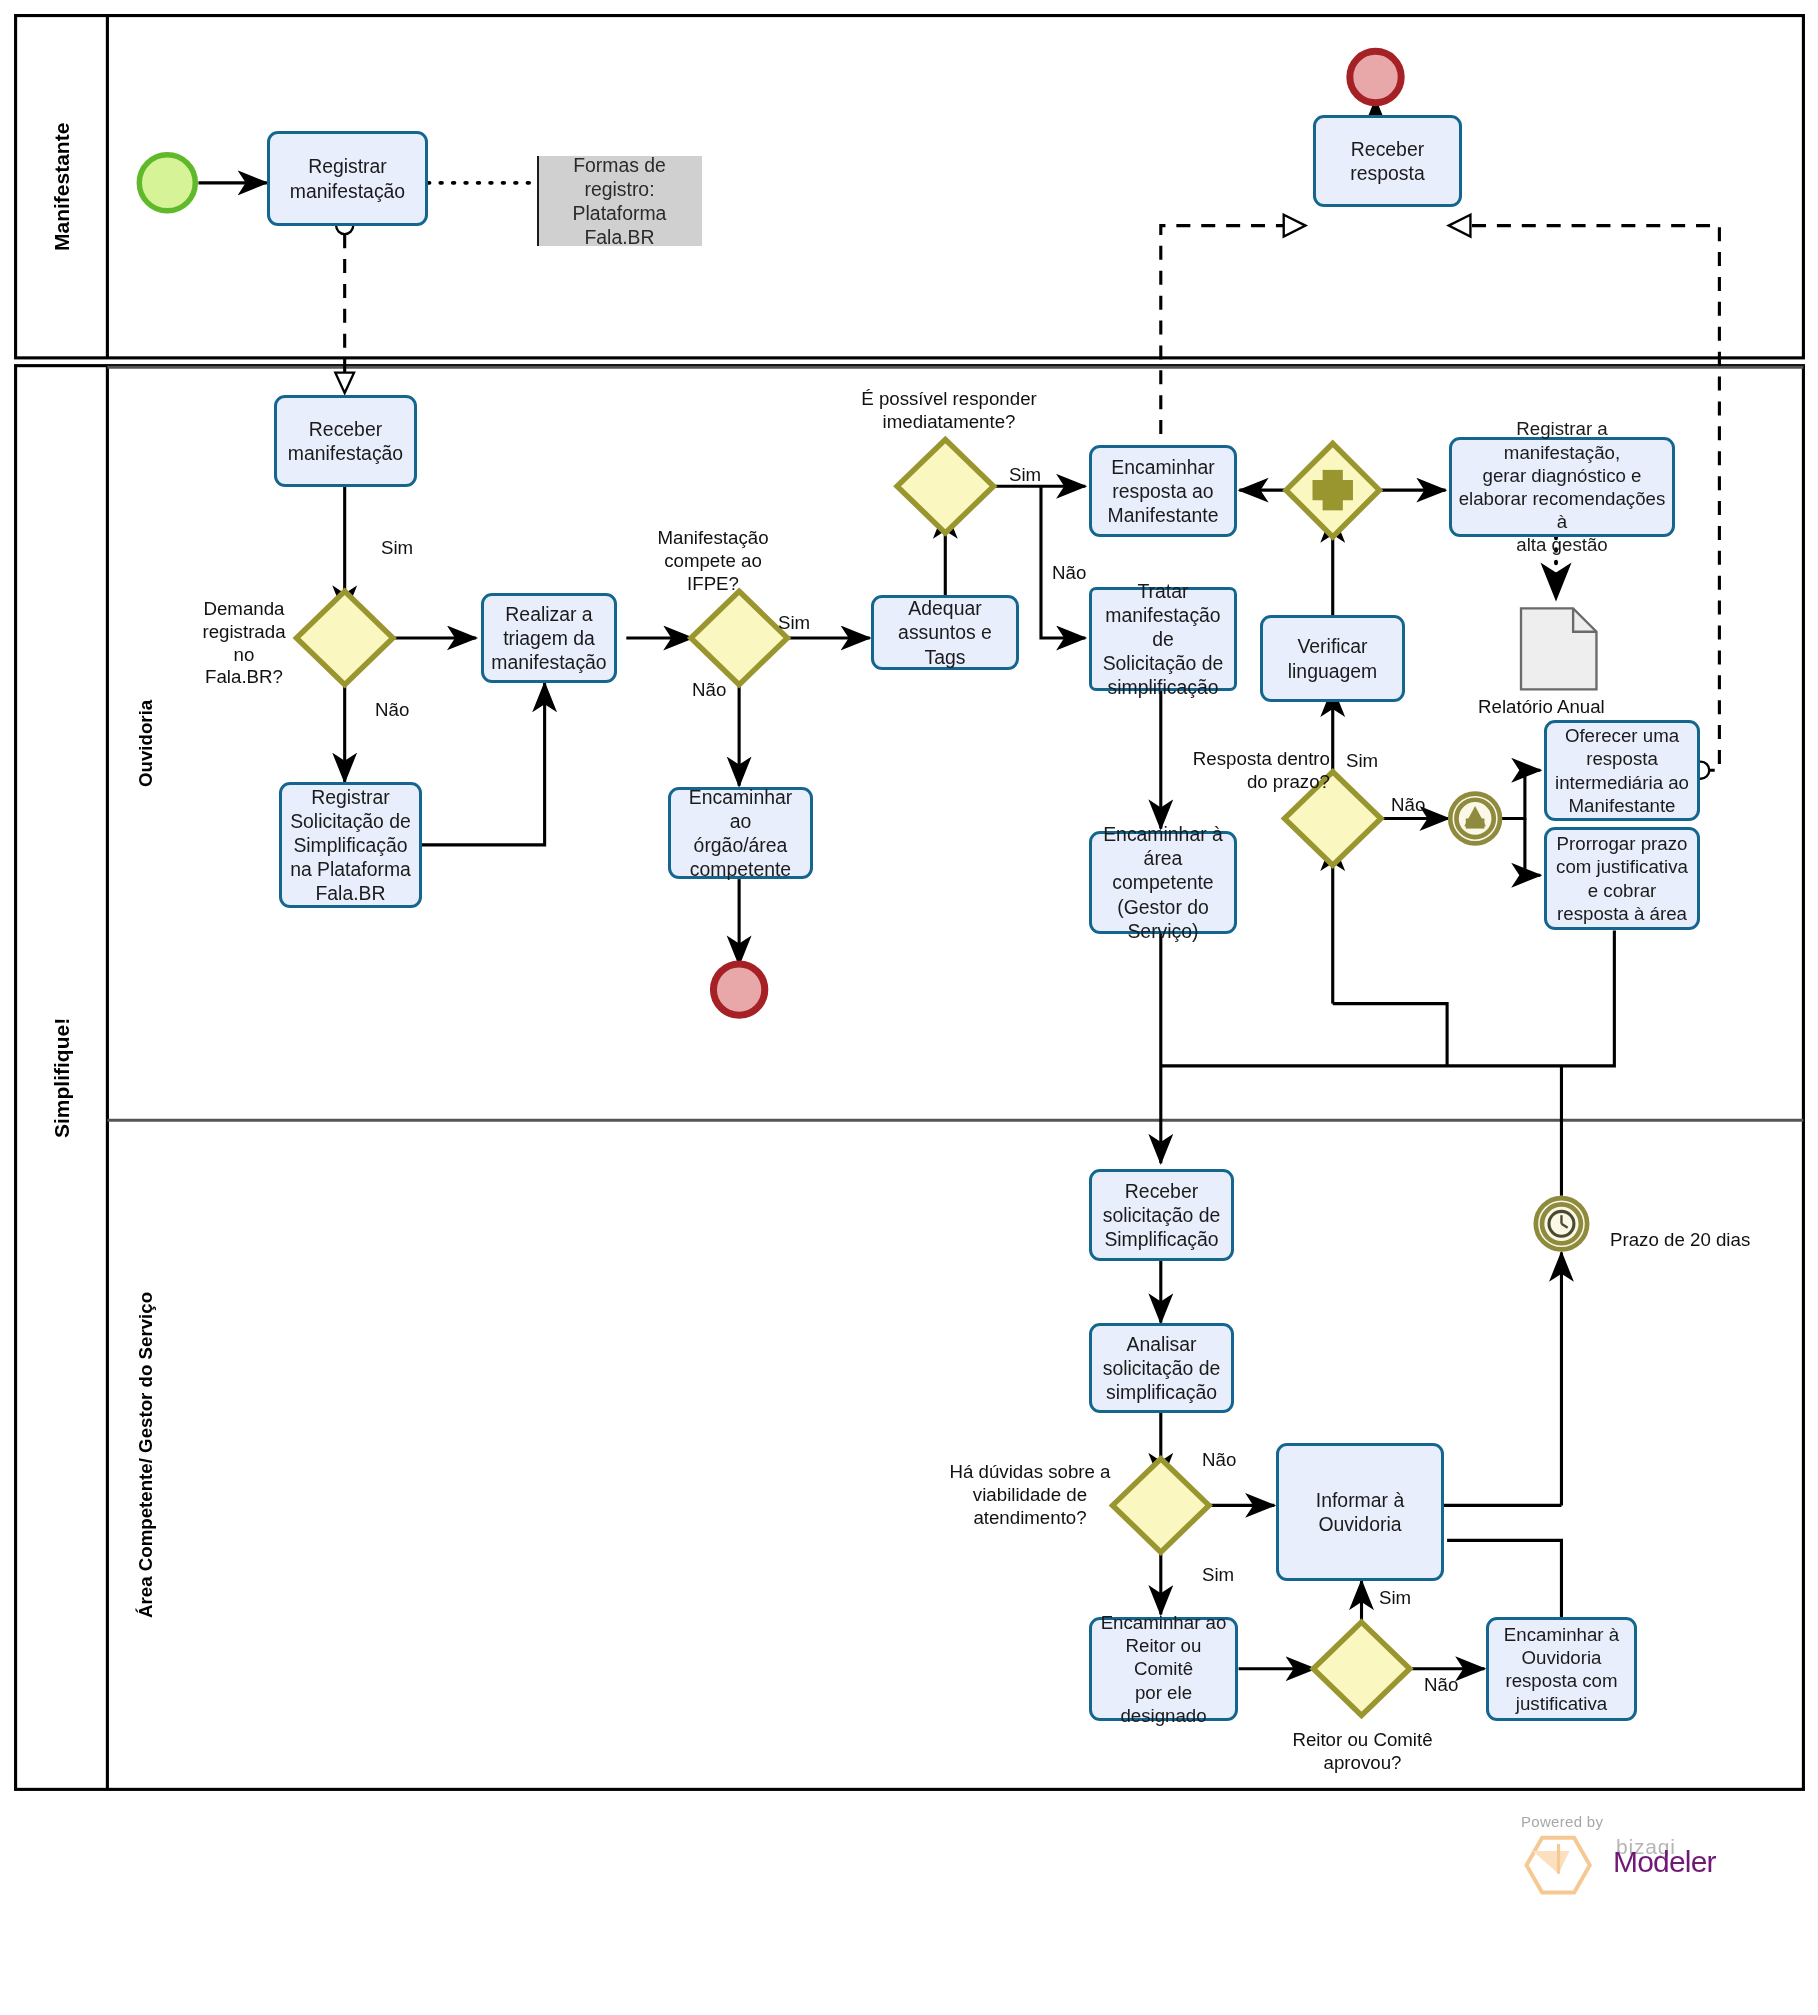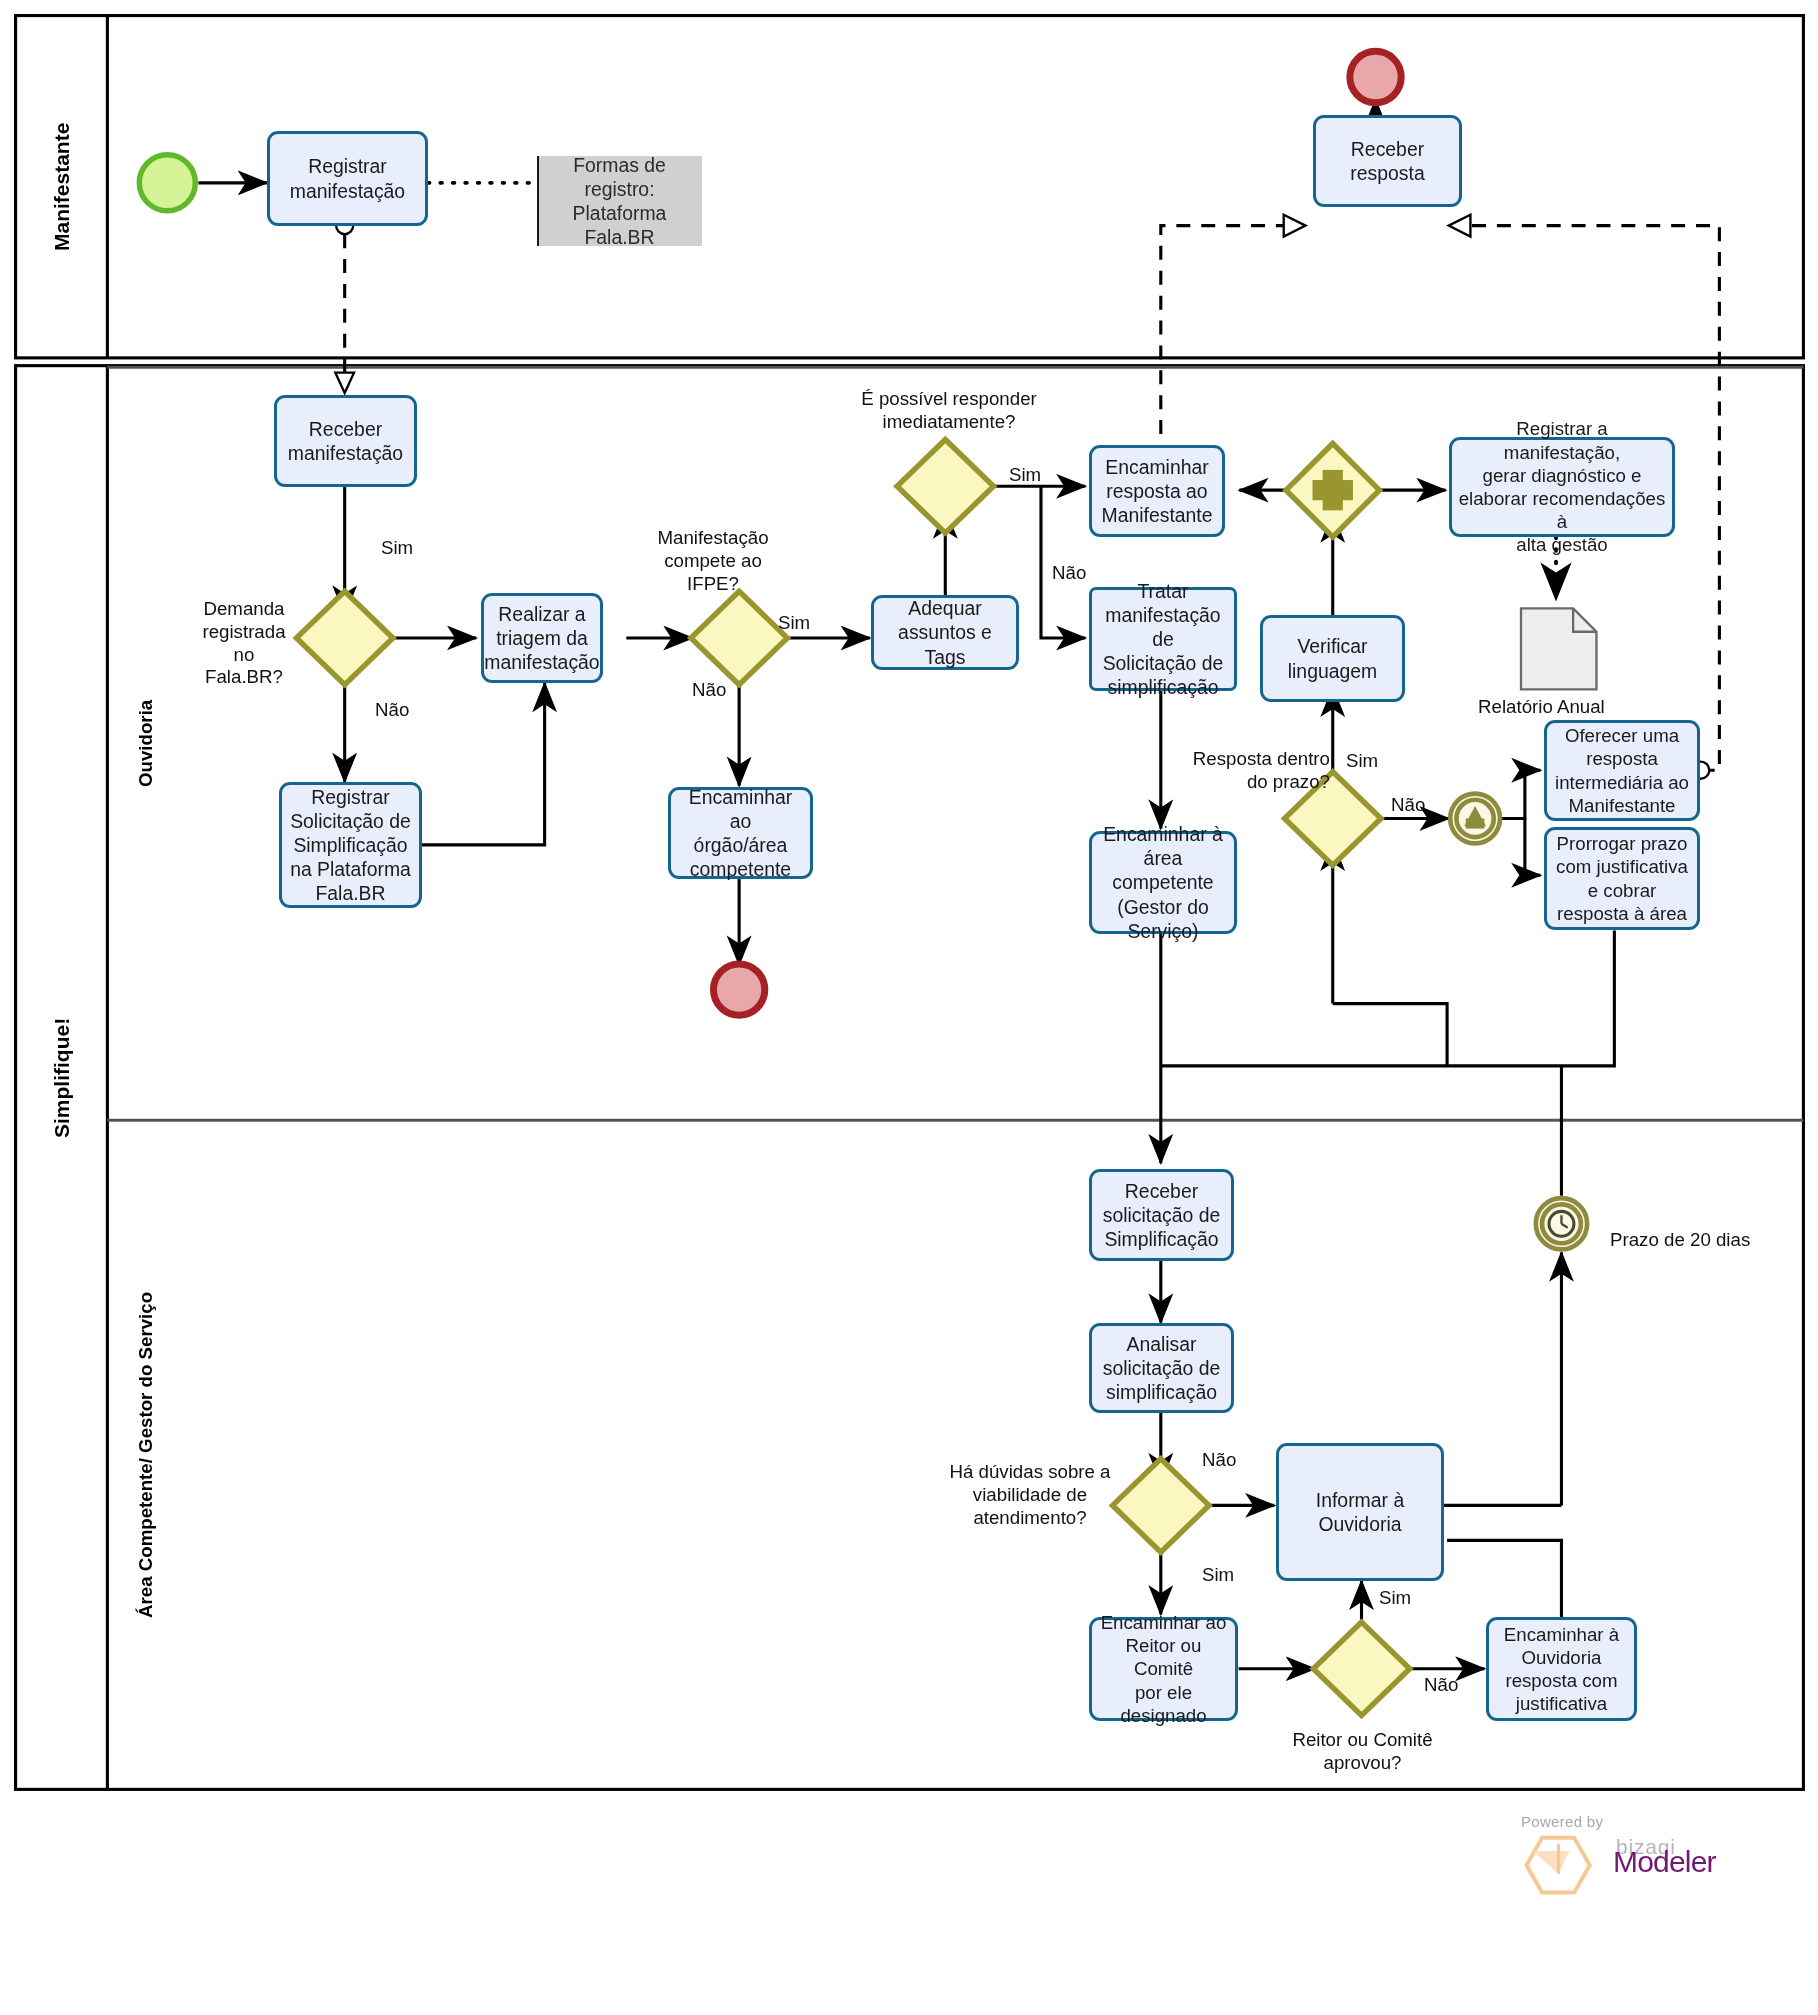--- a/index.html
+++ b/index.html
@@ -226,32 +226,32 @@
 
 <div class="node task" style="left: 274px; top: 395px; width: 143px; height: 92px; white-space: pre-line;">Receber
 manifestação</div>
 
 <div class="node task" style="left: 279px; top: 782px; width: 143px; height: 126px; white-space: pre-line;">Registrar
 Solicitação de
 Simplificação
 na Plataforma
 Fala.BR</div>
 
-<div class="node task" style="left: 481px; top: 593px; width: 122px; height: 90px; white-space: pre-line;">Realizar a
+<div class="node task" style="left: 481px; top: 593px; width: 136px; height: 90px; white-space: pre-line;">Realizar a
 triagem da
 manifestação</div>
 
 <div class="node task" style="left: 668px; top: 787px; width: 145px; height: 92px; white-space: pre-line;">Encaminhar ao
 órgão/área
 competente</div>
 
 <div class="node task" style="left: 871px; top: 595px; width: 148px; height: 75px; white-space: pre-line;">Adequar
 assuntos e Tags</div>
 
-<div class="node task" style="left: 1089px; top: 445px; width: 136px; height: 92px; white-space: pre-line;">Encaminhar
+<div class="node task" style="left: 1089px; top: 445px; width: 148px; height: 92px; white-space: pre-line;">Encaminhar
 resposta ao
 Manifestante</div>
 
 <div class="node task" style="left: 1089px; top: 587px; width: 148px; height: 104px; white-space: pre-line; border-radius: 7px;">Tratar
 manifestação de
 Solicitação de
 simplificação</div>
 
 <div class="node task" style="left: 1089px; top: 831px; width: 148px; height: 103px; white-space: pre-line;">Encaminhar à
 área competente

